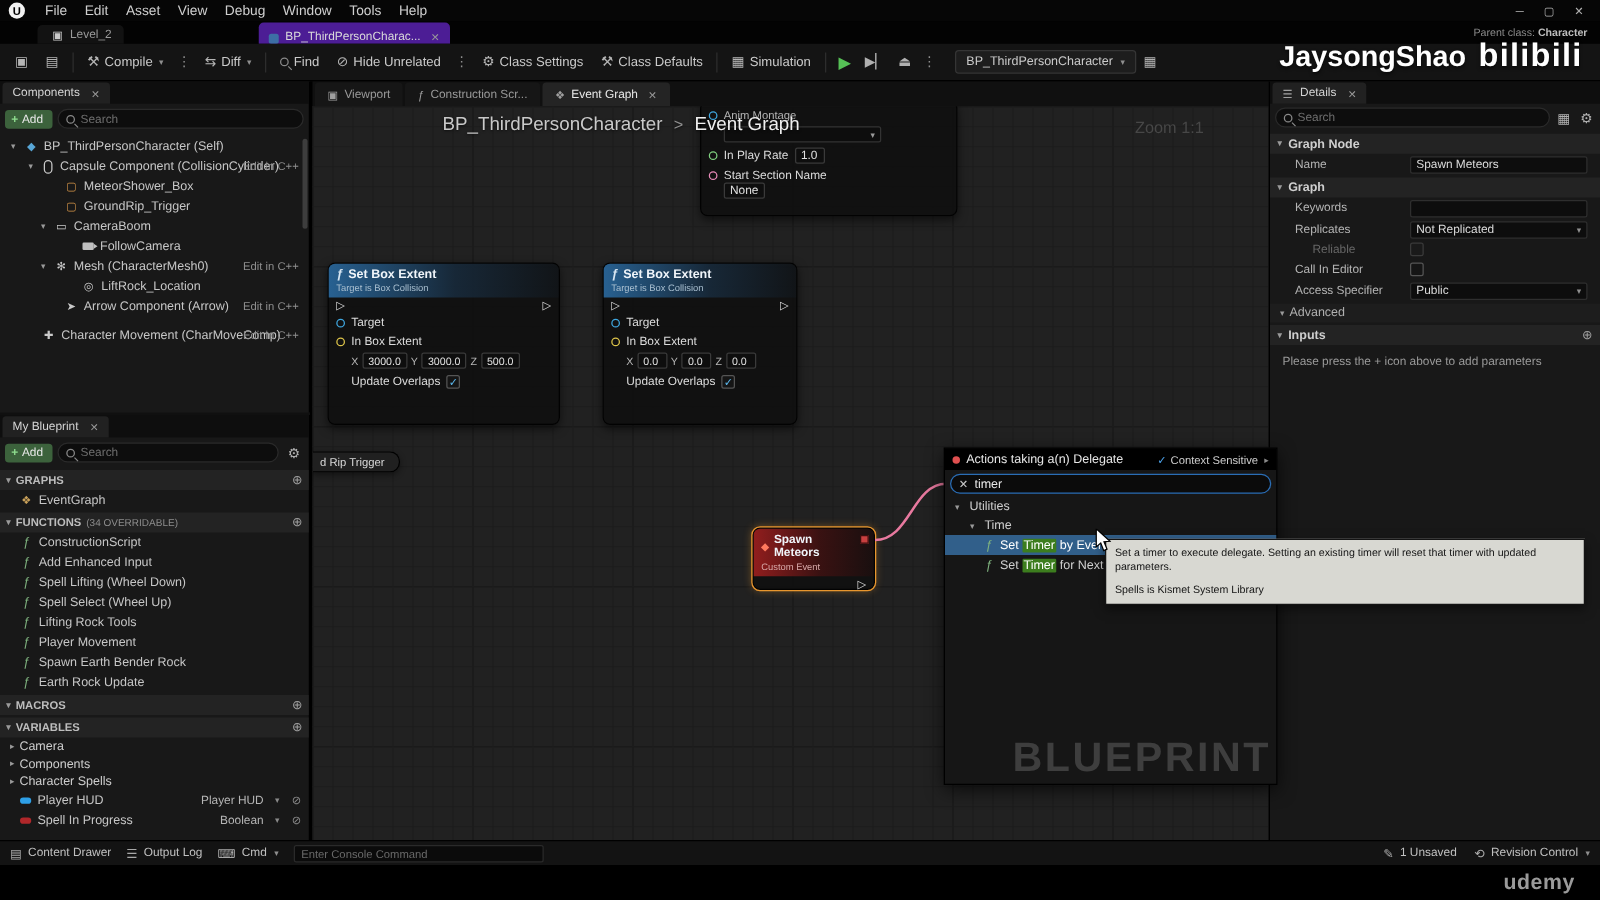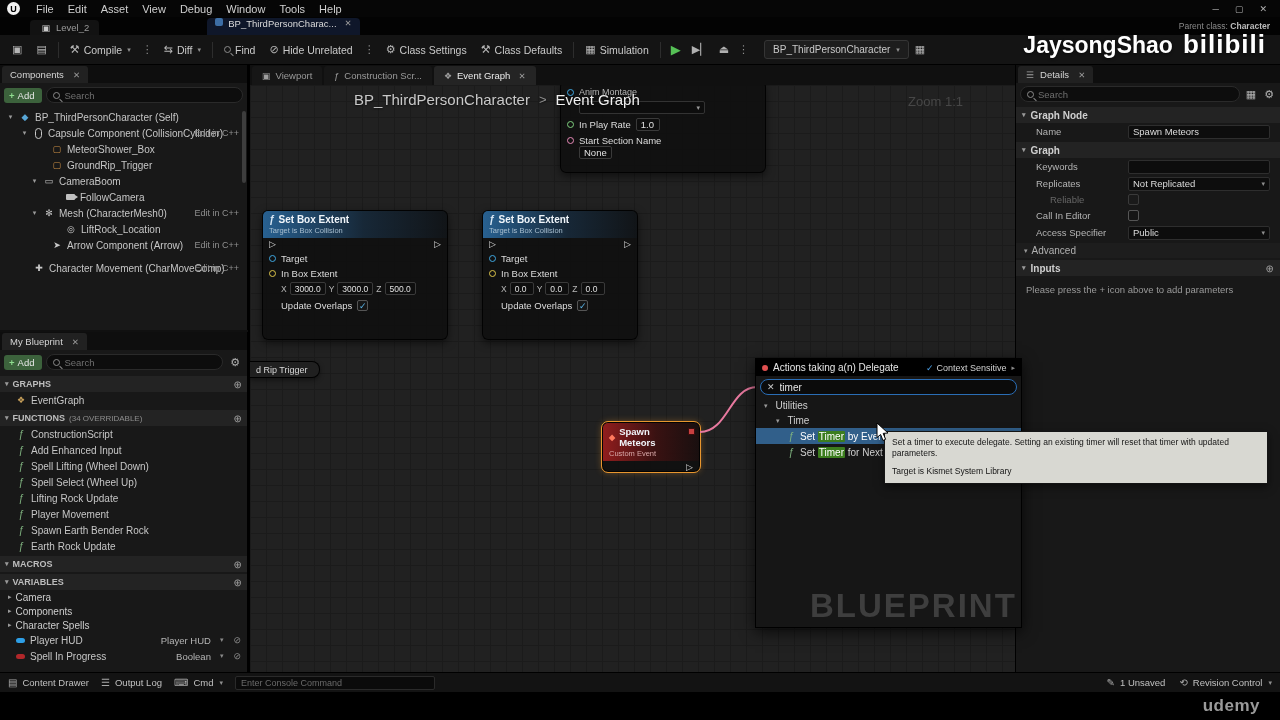--- a/index.html
+++ b/index.html
@@ -8,21 +8,21 @@
 input{font-family:"Liberation Sans",sans-serif}
 
 .menubar{position:absolute;top:0;left:0;right:0;height:17px;background:#060606;display:flex;align-items:center;padding-left:4px;font-size:11px;color:#cfcfcf;z-index:10}
 .logo{width:13px;height:13px;border-radius:50%;background:#f2f2f2;color:#000;font-weight:bold;font-size:9px;display:flex;align-items:center;justify-content:center;margin:0 9px 0 3px}
 .menu-item{padding:0 7px;height:100%;display:flex;align-items:center;cursor:default}
 .mb-right{margin-left:auto;display:flex;align-items:center;gap:2px;padding-right:6px}
 .win-btn{color:#b0b0b0;font-size:9px;padding:0 7px}
 
 .tabrow{position:absolute;top:17px;left:0;right:0;height:18px;background:#030303;display:flex;align-items:flex-end;z-index:10}
 .level-tab{height:15px;display:flex;align-items:center;gap:4px;padding:0 10px;color:#9a9a9a;font-size:9.5px;background:#121212;border-radius:4px 4px 0 0;margin-left:30px}
-.asset-tab{height:17px;display:flex;align-items:flex-start;gap:5px;padding:0 8px;color:#dadada;font-size:9.5px;background:#0f172a;border-radius:4px 4px 0 0;margin-left:108px}
+.asset-tab{height:17px;display:flex;align-items:flex-end;gap:5px;padding:0 8px;color:#dadada;font-size:9.5px;background:#4c1d95;border-radius:4px 4px 0 0;margin-left:108px}
 .asset-ic{width:8px;height:8px;background:#3d6ea5;border-radius:2px;flex:none}
 .tab-close{color:#9a9a9a;font-size:8.5px;margin-left:3px}
 .parent-class{margin-left:auto;padding-right:10px;font-size:8.5px;color:#8a8a8a;align-self:center}
 .parent-class b{color:#bdbdbd;font-weight:bold}
 
 .toolbar{position:absolute;top:35px;left:0;right:0;height:30px;background:#141414;border-bottom:1px solid #000;display:flex;align-items:center;padding:0 6px;gap:2px;font-size:10.5px;color:#cacaca;z-index:10}
 .tb-btn{display:flex;align-items:center;gap:4px;padding:3px 6px;border-radius:3px;white-space:nowrap}
 .tb-ico{font-size:11px;color:#b5b5b5}
 .tb-caret{font-size:7px;color:#8f8f8f;margin-left:1px}
 .tb-sep{width:1px;height:16px;background:#2d2d2d;margin:0 3px;flex:none}
@@ -368,21 +368,21 @@
     <div class="mb-row">
         <span class="fn-ic">ƒ</span>
         <span>Spell Lifting (Wheel Down)</span>
       </div>
     <div class="mb-row">
         <span class="fn-ic">ƒ</span>
         <span>Spell Select (Wheel Up)</span>
       </div>
     <div class="mb-row">
         <span class="fn-ic">ƒ</span>
-        <span>Lifting Rock Update</span>
+        <span>Lifting Rock Tools</span>
       </div>
     <div class="mb-row">
         <span class="fn-ic">ƒ</span>
         <span>Player Movement</span>
       </div>
     <div class="mb-row">
         <span class="fn-ic">ƒ</span>
         <span>Spawn Earth Bender Rock</span>
       </div>
     <div class="mb-row">
@@ -604,21 +604,21 @@
     <div class="ctx-item" style="padding-left:30px">
       <span class="fn-ic">ƒ</span>
       <span><span>Set </span><span class="hl">Timer</span><span> for Next Tick b</span></span>
     </div>
   </div>
 </div>
 
 <div class="tooltip">
   <div>Set a timer to execute delegate. Setting an existing timer will reset that timer with updated parameters.</div>
   <div class="tt-gap"></div>
-  <div>Target is Kismet System Library</div>
+  <div>Spells is Kismet System Library</div>
 </div>
 
 <div class="cursor">
   <svg width="13" height="19" viewBox="0 0 13 19">
     <path d="M1,0 L1,14.5 L4.6,11.5 L7,17.5 L9.6,16.3 L7.2,10.4 L12,10 Z" fill="#ffffff" stroke="#000000" stroke-width="1"></path>
   </svg>
 </div>
 
 <div class="right-panel">
   <div class="panel-tabbar">

